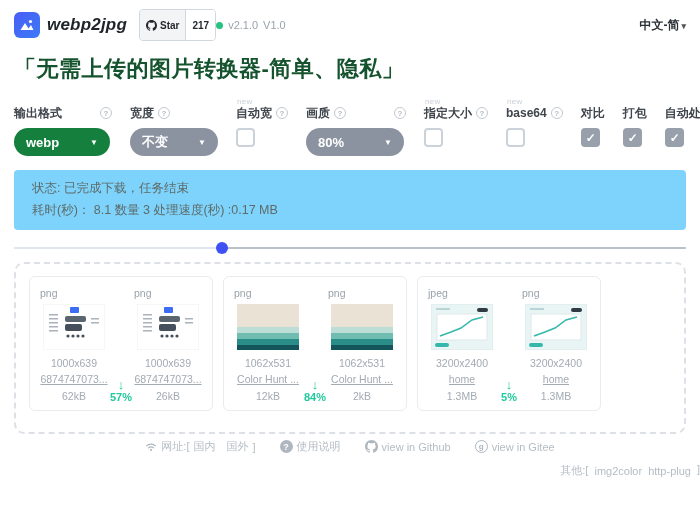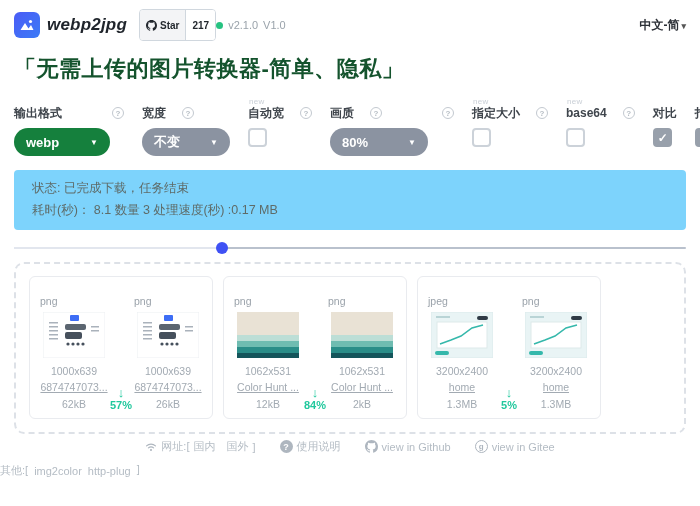--- a/index.html
+++ b/index.html
@@ -21,21 +21,21 @@
   .green-dot { width:7px; height:7px; border-radius:50%; background:#26c281; display:inline-block; }
   .lang { margin-left:auto; font-size:12px; font-weight:700; color:#2b2f36; cursor:pointer; }
   .lang .caret { font-size:9px; color:#555; margin-left:2px; }
 
   
   .page-title { margin-top:14px; font-size:22px; font-weight:700; color:#14532d; letter-spacing:.5px; }
 
   
   .controls { display:flex; margin-top:22px; position:relative; align-items:flex-start; }
   .ctrl { display:flex; flex-direction:column; position:relative; margin-right:18px; }
-  .ctrl-label { font-size:12px; font-weight:700; color:#3f454c; display:flex; align-items:center; gap:16px; white-space:nowrap; height:14px;text-align:right;}
+  .ctrl-label { font-size:12px; font-weight:700; color:#3f454c; display:flex; align-items:center; gap:4px; white-space:nowrap; height:14px;text-align:right;}
   .help { width:12px; height:12px; border-radius:50%; border:1px solid #c3c9d0; color:#b6bdc4;
     font-size:8px; display:inline-flex; align-items:center; justify-content:center; font-weight:700; }
   .new-tag { position:absolute; top:-9px; left:1px; font-size:8px; color:#c9cfd6; letter-spacing:.3px; }
   .select { margin-top:8px; height:28px; border-radius:15px; color:#fff; font-weight:700; font-size:13px;
     display:flex; align-items:center; justify-content:space-between; padding:0 12px; cursor:pointer; }
   .select .caret { font-size:8px; }
   .select.blue { background:#15803d; width:96px; }
   .select.gray { background:#8b93a1; }
   .checkbox { margin-top:8px; width:19px; height:19px; border:2px solid #ccd2d9; border-radius:4px;
     background:#fff; cursor:pointer; position:relative; }
@@ -50,39 +50,39 @@
   
   .slider { margin-top:12px; position:relative; height:12px; }
   .slider-track { position:absolute; top:5px; left:0; right:0; height:2px; background:#b9c1cd; border-radius:1px; }
   .slider-fill { position:absolute; top:5px; left:0; width:31%; height:2px; background:#e2e6ee; }
   .slider-thumb { position:absolute; top:0; width:12px; height:12px; margin-left:-6px; border-radius:50%;
     background:#3f51f4; cursor:pointer; }
 
   
   .drop-zone { margin-top:8px; border:2px dashed #dde1e7; border-radius:10px; height:172px; padding:12px 13px;
     display:flex; align-items:flex-start; gap:10px; }
-  .card { background:#fff; border:1px solid #e9ebef; border-radius:6px; padding:16px 10px 6px; display:flex; }
+  .card { background:#fff; border:1px solid #e9ebef; border-radius:6px; padding:8px 10px 6px; display:flex; }
   .thumb-col { width:68px; display:flex; flex-direction:column; align-items:center;
     font-size:10.5px; color:#a2aab2; line-height:1.55; }
   .fmt { align-self:flex-start; margin-bottom:3px; font-size:10.5px; color:#9aa2aa; }
   .thumb { width:62px; height:46px; margin-bottom:5px; }
   .name { max-width:68px; white-space:nowrap; overflow:hidden;text-decoration:underline; }
   .mid { display:flex; flex-direction:column; justify-content:flex-end; align-items:center;
     width:26px; padding-bottom:1px; color:#21c89d; font-weight:700; font-size:11px; }
   .mid .arrow { font-size:13px; line-height:1; font-weight:900; }
 
   
   .footer { position:absolute; left:0; right:0; bottom:28px; text-align:center; color:#b4bcc4; font-size:11px; }
   .footer-row1 { display:flex; justify-content:center; align-items:center; gap:24px;text-align:center; }
   .flink { display:inline-flex; align-items:center; gap:4px; cursor:pointer; color:#b4bcc4; }
   .icon-circle { width:13px; height:13px; border-radius:50%; background:#aeb6bf; color:#fff; font-size:9px;
     display:inline-flex; align-items:center; justify-content:center; font-weight:700; }
   .icon-ring { width:13px; height:13px; border-radius:50%; border:1.5px solid #aeb6bf; color:#aeb6bf;
     font-size:8px; display:inline-flex; align-items:center; justify-content:center; font-weight:700; }
-  .footer-row2 { margin-top:9px; display:flex; justify-content:flex-start; gap:6px; }
+  .footer-row2 { margin-top:9px; display:flex; justify-content:flex-end; gap:6px; }
   .footer-row2 span { cursor:default; }
   .footer-row2 .flink { cursor:pointer; }
 </style>
 </head>
 <body>
 
 <div class="page">
 
   <div class="header">
     <div class="logo">

